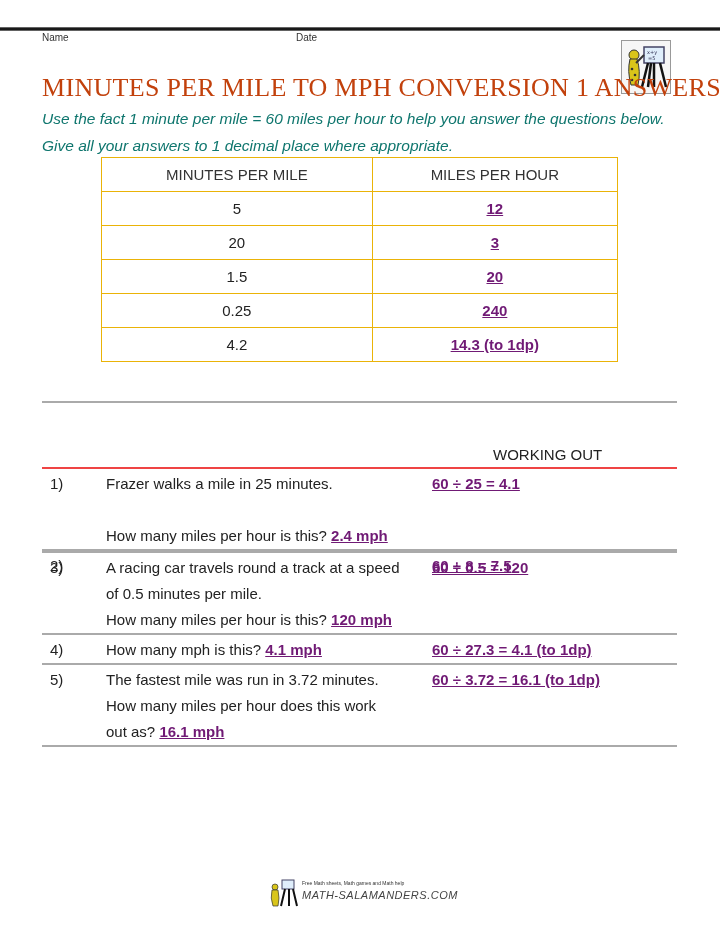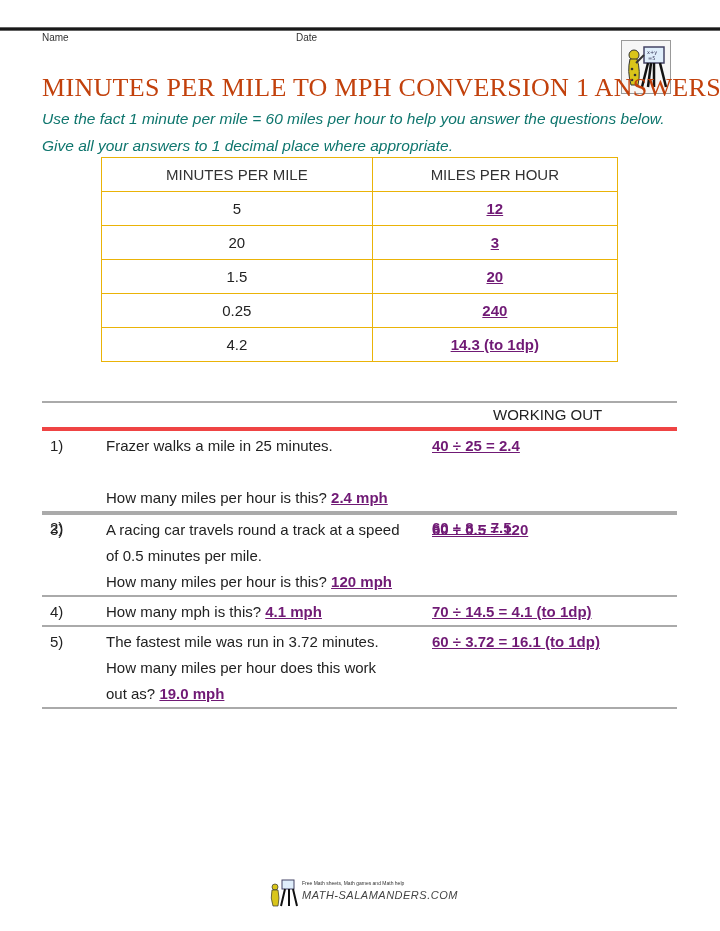--- a/index.html
+++ b/index.html
@@ -15,21 +15,21 @@
            font-size: 26px; color: #c2410c; letter-spacing: 0.3px; white-space: nowrap; }
   .intro { position: absolute; left: 42px; top: 105px; width: 650px; font-size: 15.5px; font-style: italic;
            line-height: 27px; color: #0f766e; }
   table.conv { position: absolute; left: 101px; top: 157px; width: 517px; border-collapse: collapse; }
   table.conv th, table.conv td { border: 1px solid #eab308; height: 33px; text-align: center;
            font-size: 15px; font-weight: normal; padding: 0; }
   table.conv th { color: #333; }
   .red { color: #701a75; text-decoration: underline; font-weight: bold; }
   .ws { position: absolute; left: 42px; top: 401px; width: 635px; }
   .ws-rule { border-top: 2px solid #aaa; }
-  .wo-head { height: 24px; position: relative; border-bottom: 4px solid #ef4444; }
+  .wo-head { height: 24px; position: relative; border-bottom: 2px solid #ef4444; margin-top: 40px; }
   .wo-head span { position: absolute; left: 451px; top: 3px; font-size: 15px; color: #222; }
   .q { position: relative; border-bottom: 2px solid #aaa; font-size: 15px; line-height: 26px; }
   .q .num { position: absolute; left: 8px; top: 2px; }
   .q .body { margin-left: 64px; padding-top: 2px; padding-bottom: 0; width: 340px; }
   .q .work { position: absolute; left: 390px; top: 2px; white-space: nowrap; }
   .q .line { white-space: nowrap; }
   .footer-logo { position: absolute; left: 268px; top: 878px; width: 180px; height: 32px; }
   .footer-tag { position: absolute; left: 302px; top: 880px; font-size: 5px; color: #333; white-space: nowrap; }
   .footer-url { position: absolute; left: 302px; top: 889px; font-size: 11px; font-weight: normal; color: #444;
                 letter-spacing: 0.5px; white-space: nowrap; font-style: italic; }
@@ -98,21 +98,21 @@
     <span>WORKING OUT</span>
   </div>
 
   <div class="q">
     <span class="num">1)</span>
     <div class="body">
       <div class="line">Frazer walks a mile in 25 minutes.</div>
       <div class="line" style="height:26px"></div>
       <div class="line"><span>How many miles per hour is this?</span> <span class="red">2.4 mph</span></div>
     </div>
-    <span class="work red">40 ÷ 25 = 2.4</span>
+    <span class="work red">60 ÷ 25 = 4.1</span>
   </div>
 
   <div class="q">
     <span class="num">2)</span>
     <span class="work red">60 ÷ 8 = 7.5</span>
   </div>
 
   <div class="q">
     <span class="num">3)</span>
     <div class="body">
@@ -121,29 +121,29 @@
       <div class="line"><span>How many miles per hour is this?</span> <span class="red">120 mph</span></div>
     </div>
     <span class="work red">60 ÷ 0.5 = 120</span>
   </div>
 
   <div class="q">
     <span class="num">4)</span>
     <div class="body">
       <div class="line"><span>How many mph is this?</span> <span class="red">4.1 mph</span></div>
     </div>
-    <span class="work red">70 ÷ 14.5 = 4.1 (to 1dp)</span>
+    <span class="work red">60 ÷ 27.3 = 4.1 (to 1dp)</span>
   </div>
 
   <div class="q">
     <span class="num">5)</span>
     <div class="body">
       <div class="line">The fastest mile was run in 3.72 minutes.</div>
       <div class="line">How many miles per hour does this work</div>
-      <div class="line"><span>out as?</span> <span class="red">19.0 mph</span></div>
+      <div class="line"><span>out as?</span> <span class="red">16.1 mph</span></div>
     </div>
     <span class="work red">60 ÷ 3.72 = 16.1 (to 1dp)</span>
   </div>
 </div>
 
 <div class="footer-logo">
   <svg width="34" height="32" viewBox="0 0 34 32">
     <rect x="14" y="2" width="12" height="9" fill="#dfeefb" stroke="#446" stroke-width="1"></rect>
     <path d="M17 11 L13 28 M21 11 L21 28 M25 11 L29 28" stroke="#111" stroke-width="2" fill="none"></path>
     <ellipse cx="7" cy="9" rx="3" ry="3" fill="#d9c51a" stroke="#333" stroke-width="0.7"></ellipse>

